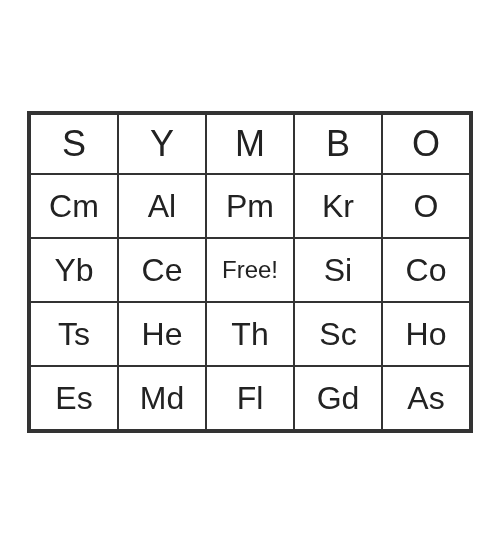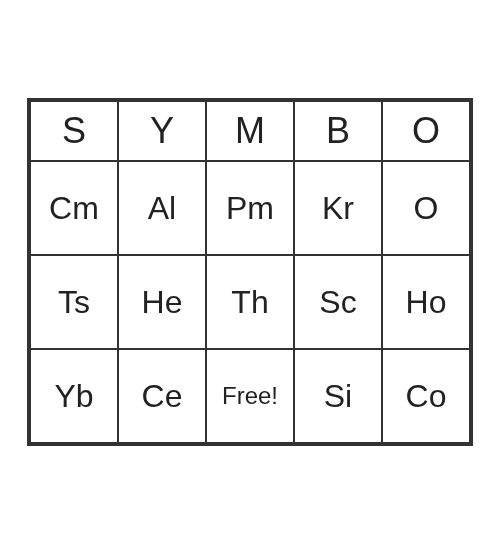--- a/index.html
+++ b/index.html
@@ -23,21 +23,21 @@
       display: inline-block;
     }
 
     .bingo-table {
       border-collapse: collapse;
     }
 
     .bingo-table td,
     .bingo-table th {
       width: 88px;
-      height: 94px;
+      height: 64px;
       border: 2px solid #333;
       text-align: center;
       vertical-align: middle;
       font-size: 32px;
       font-weight: normal;
       color: #222;
     }
 
     .bingo-table .header-row th {
       height: 60px;
@@ -66,28 +66,35 @@
     </thead>
     <tbody>
       <tr>
         <td>Cm</td>
         <td>Al</td>
         <td>Pm</td>
         <td>Kr</td>
         <td>O</td>
       </tr>
       <tr>
+        <td>Yb</td>
+        <td>Ce</td>
+        <td class="free-cell">Free!</td>
+        <td>Si</td>
+        <td>Co</td>
+      </tr>
+      <tr>
         <td>Ts</td>
         <td>He</td>
         <td>Th</td>
         <td>Sc</td>
         <td>Ho</td>
       </tr>
       <tr>
-        <td>Yb</td>
-        <td>Ce</td>
-        <td class="free-cell">Free!</td>
-        <td>Si</td>
-        <td>Co</td>
+        <td>Es</td>
+        <td>Md</td>
+        <td>Fl</td>
+        <td>Gd</td>
+        <td>As</td>
       </tr>
     </tbody>
   </table>
 </div>
 
 </body></html>

